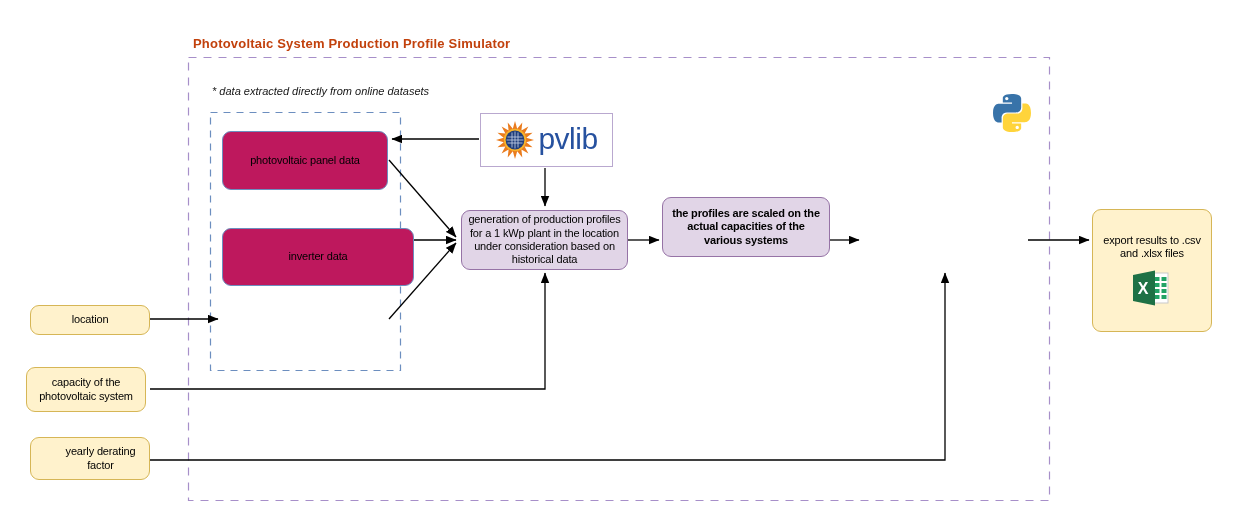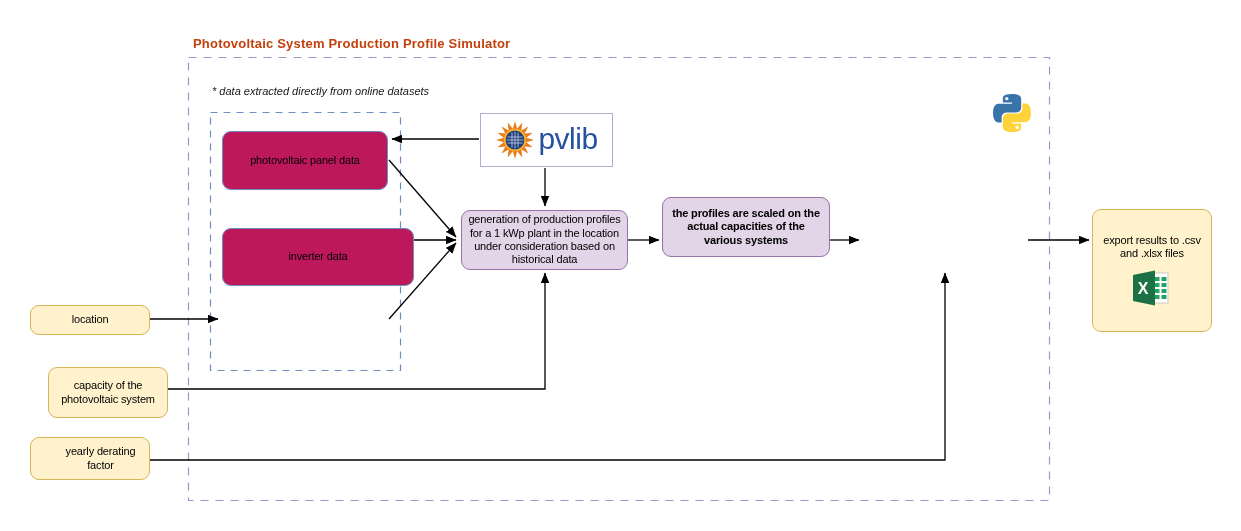--- a/index.html
+++ b/index.html
@@ -21,21 +21,21 @@
   .blue{background:#be185d;border:1px solid #6c8ebf;}
   .purple{background:#e1d5e7;border:1px solid #9673a6;}
   .yellow{background:#fff2cc;border:1px solid #d6b656;}
   #box-panel{left:222px;top:131px;width:166px;height:59px;}
   #box-inverter{left:222px;top:212px;width:192px;height:58px;margin-top:16px;}
   #box-historical{left:222px;top:288px;width:166px;height:62px;}
   #box-gen{left:461px;top:210px;width:167px;height:60px;padding:13px 2px;}
   #box-scaled{left:662px;top:197px;width:168px;height:60px;font-weight:bold;}
   #box-derate{left:862px;top:210px;width:166px;height:60px;}
   #box-location{left:30px;top:305px;width:120px;height:30px;}
-  #box-capacity{left:48px;top:367px;width:120px;height:51px;}
+  #box-capacity{left:26px;top:367px;width:120px;height:45px;}
   #box-yearly{left:30px;top:437px;width:120px;height:43px;padding-left:25px;}
   #box-export{
     left:1092px;top:193px;width:120px;height:123px;flex-direction:column;gap:9px;
     justify-content:center;padding:10px;margin-top:16px;
   }
   #box-pvlib{
     position:absolute;left:480px;top:113px;width:133px;height:54px;background:#fff;
     border:1px solid #b9a8cf;display:flex;align-items:center;justify-content:center;gap:3px;
     box-sizing:border-box;
   }

